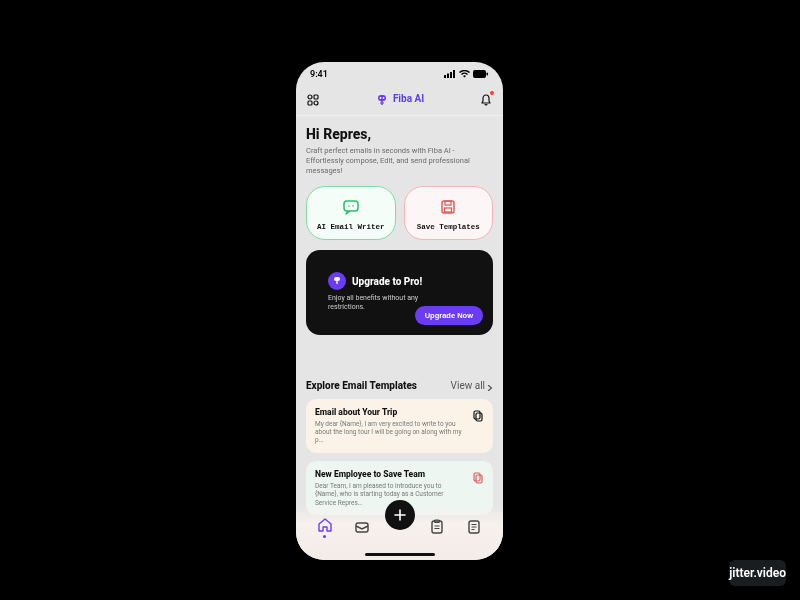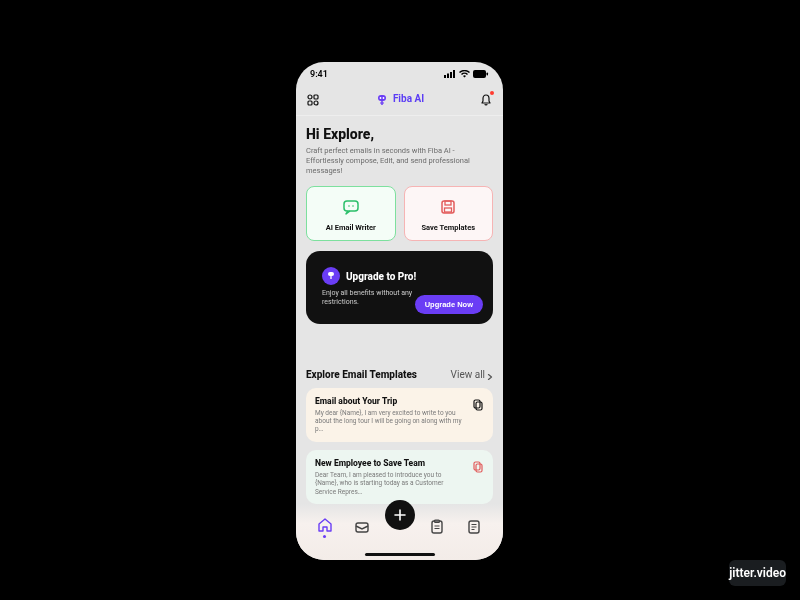--- a/index.html
+++ b/index.html
@@ -50,35 +50,36 @@
   .bell-dot {
     position: absolute; top: -1px; right: -1px; width: 4px; height: 4px;
     background: #ff3b30; border-radius: 50%;
   }
   .content { flex: 1; overflow: hidden; padding: 10px 10px 0; }
   .greeting { font-size: 14px; font-weight: 800; color: #111; margin-bottom: 4px; }
   .subtext { font-size: 7.5px; color: #6b6b6b; line-height: 1.35; margin-bottom: 10px; }
   .action-row { display: flex; gap: 8px; margin-bottom: 10px; }
   .action-card {
     flex: 1;
-    border-radius: 8px;
+    border-radius: 19px;
     padding: 10px 6px 8px;
     display: flex;
     flex-direction: column;
     align-items: center;
     gap: 6px;
+    font-family: Liberation Mono, monospace;
   }
   .action-card.green { border: 1.5px solid #7de09e; background: #f4fdf7; }
   .action-card.red   { border: 1.5px solid #f6b4b4; background: #fdf6f6; }
   .action-icon { width: 20px; height: 20px; display:flex; align-items:center; justify-content:center; }
   .action-label { font-size: 7.5px; font-weight: 700; color: #111; text-align:center; }
   .pro-card {
     background: #111;
     border-radius: 14px;
-    padding: 16px;
+    padding: 22px;
     margin-bottom: 10px;
     position: relative;
     overflow: hidden;
   }
   .pro-top { display: flex; align-items: center; gap: 6px; margin-bottom: 4px; }
   .pro-badge {
     width: 18px; height: 18px; border-radius: 50%; background: #6a3df5;
     display:flex; align-items:center; justify-content:center;
   }
   .pro-title { font-size: 10px; font-weight: 800; color: #fff; }
@@ -187,21 +188,21 @@
       <svg width="14" height="14" viewBox="0 0 14 14">
           <path d="M7 2 C5 2 4 3.5 4 5.5 L4 8 L3 10 L11 10 L10 8 L10 5.5 C10 3.5 9 2 7 2 Z" fill="none" stroke="#111" stroke-width="1.2" stroke-linejoin="round"></path>
           <path d="M6 11 A1 1 0 0 0 8 11" fill="none" stroke="#111" stroke-width="1.2"></path>
         </svg>
       <span class="bell-dot"></span>
     </span>
   </div>
 
   <div class="content">
 
-    <div class="greeting">Hi Explore,</div>
+    <div class="greeting">Hi Repres,</div>
     <div class="subtext">Craft perfect emails in seconds with Fiba AI - Effortlessly compose, Edit, and send professional messages!</div>
 
     <div class="action-row">
       <div class="action-card green">
         <span class="action-icon">
           <svg width="18" height="18" viewBox="0 0 18 18">
               <rect x="2" y="3" width="14" height="10" rx="3" fill="none" stroke="#2bbf6a" stroke-width="1.5"></rect>
               <path d="M6 13 L4 16 L8 13" fill="none" stroke="#2bbf6a" stroke-width="1.5" stroke-linejoin="round"></path>
               <circle cx="7" cy="8" r="0.8" fill="#2bbf6a"></circle>
               <circle cx="11" cy="8" r="0.8" fill="#2bbf6a"></circle>

